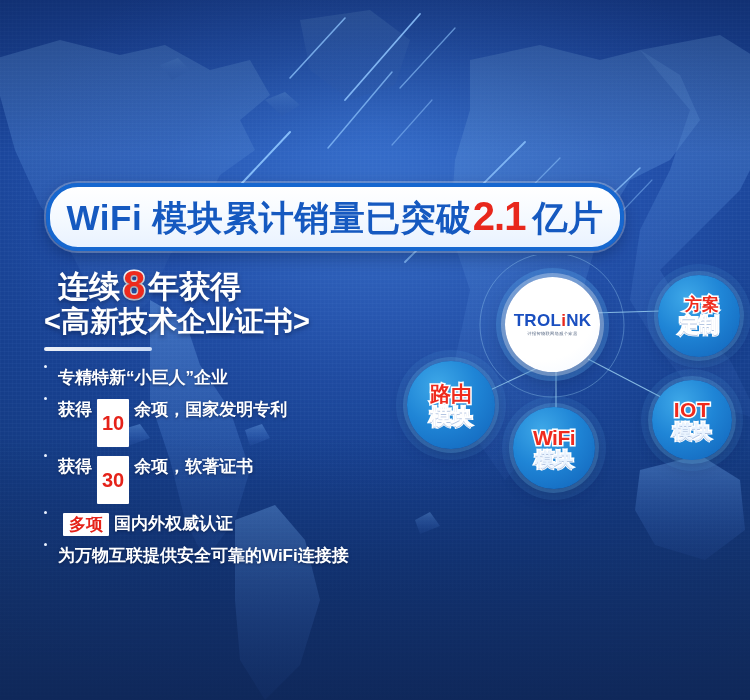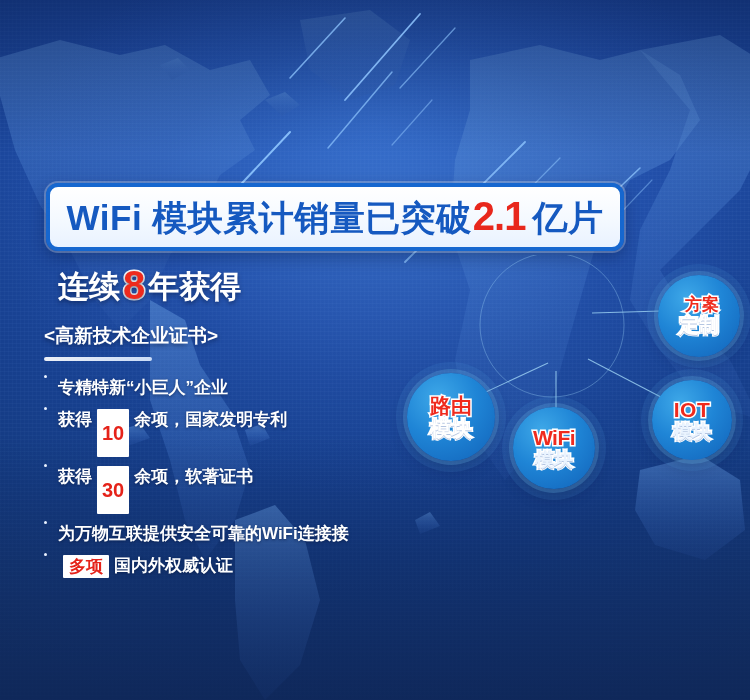--- a/index.html
+++ b/index.html
@@ -31,21 +31,21 @@
     -webkit-mask-image:linear-gradient(180deg, rgba(0,0,0,1) 0%, rgba(0,0,0,.85) 55%, rgba(0,0,0,.35) 100%);
   }
   .bg-map{position:absolute;inset:0;}
   .bg-map svg{width:100%;height:100%;display:block;}
   .bg-streaks{position:absolute;left:0;top:0;width:750px;height:340px;}
   .bg-streaks svg{width:100%;height:100%;display:block;}
 
   
   .pill{
     position:absolute;left:46px;top:183px;width:570px;height:60px;
-    border-radius:12px;
+    border-radius:32px;
     background:linear-gradient(180deg,#ffffff 0%,#f4f9ff 55%,#e9f2ff 100%);
     border:4px solid #1667cf;
     box-shadow:0 0 0 2px rgba(255,255,255,.25), 0 6px 16px rgba(4,20,60,.35);
     display:flex;align-items:center;justify-content:center;
   }
   .pill-text{
     font-size:35px;font-weight:bold;color:#1559c0;letter-spacing:.5px;
     white-space:nowrap;line-height:1;transform:translateY(-1px);
   }
   .pill-text .num{
@@ -61,22 +61,22 @@
     white-space:nowrap;
     text-shadow:0 2px 4px rgba(3,18,55,.5);
     margin-left:14px;
   }
   .h-line1 .badge8{
     color:#ee2a1d;font-size:40px;font-weight:bold;
     -webkit-text-stroke:3px #ffffff;paint-order:stroke fill;
     padding:0 3px;display:inline-block;transform:translateY(2px);
   }
   .h-line2{
-    margin-top:22px;
-    font-size:19px;font-weight:bold;color:#ffffff;line-height:1.05;white-space:nowrap;
+    margin-top:2px;
+    font-size:29px;font-weight:bold;color:#ffffff;line-height:1.05;white-space:nowrap;
     text-shadow:0 2px 4px rgba(3,18,55,.5);
   }
   .rule{
     margin-top:11px;width:108px;height:4px;
     background:linear-gradient(90deg,#ffffff 0%, #d9e8ff 100%);
     border-radius:2px;opacity:.92;
   }
 
   .bullets{margin-top:15px;list-style:none;padding:0;}
   .bullet{
@@ -134,21 +134,21 @@
     font-weight:bold;color:#ffffff;
     -webkit-text-stroke:3px #ffffff;paint-order:stroke fill;
     text-shadow:0 1px 0 rgba(40,90,170,.35);
   }
   .b-bot.tint{color:#eaf4ff;}
 
   .n-scheme{left:278px;top:20px;width:82px;height:82px;}
   .n-scheme .b-top{font-size:17px;margin-left:6px;}
   .n-scheme .b-bot{font-size:20px;margin-top:1px;}
 
-  .n-router{left:27px;top:118px;width:88px;height:88px;}
+  .n-router{left:27px;top:106px;width:88px;height:88px;}
   .n-router .b-top{font-size:21px;}
   .n-router .b-bot{font-size:21px;margin-top:1px;}
 
   .n-wifi{left:133px;top:152px;width:82px;height:82px;}
   .n-wifi .b-top{font-size:21px;letter-spacing:-.5px;}
   .n-wifi .b-bot{font-size:19px;margin-top:1px;}
 
   .n-iot{left:272px;top:125px;width:80px;height:80px;}
   .n-iot .b-top{font-size:21px;letter-spacing:.5px;}
   .n-iot .b-bot{font-size:19px;margin-top:1px;}
@@ -246,46 +246,52 @@
 
       <li class="bullet">
         <span class="dot"></span>
         <span>获得</span>
         <span class="chip">30</span>
         <span>余项，软著证书</span>
       </li>
 
       <li class="bullet">
         <span class="dot"></span>
-        <span>为万物互联提供安全可靠的WiFi连接接</span>
-      </li>
-
-      <li class="bullet">
-        <span class="dot"></span>
         <span class="chip small">多项</span>
         <span>国内外权威认证</span>
+      </li>
+
+      <li class="bullet">
+        <span class="dot"></span>
+        <span>为万物互联提供安全可靠的WiFi连接接</span>
       </li>
 
     </ul>
   </div>
 
   <div class="net">
 
     <svg class="lines" viewBox="0 0 370 270" preserveAspectRatio="none" aria-hidden="true">
       <g stroke="#9fd4f5" stroke-width="1.1" fill="none" opacity=".8">
         <line x1="168" y1="108" x2="78" y2="150"></line>
         <line x1="176" y1="116" x2="176" y2="156"></line>
         <line x1="208" y1="104" x2="300" y2="152"></line>
         <line x1="212" y1="58" x2="282" y2="56"></line>
       </g>
       <g stroke="#9fd4f5" stroke-width="1" fill="none" opacity=".35">
         <circle cx="172" cy="70" r="72"></circle>
       </g>
     </svg>
 
+    <div class="node hub">
+      <div class="hub-logo">
+        <span>TROL</span><span class="i-dot">i</span><span>NK</span>
+      </div>
+      <div class="hub-sub">计报智物联网络服个家居</div>
+    </div>
 
     <div class="node bubble n-scheme">
       <div class="b-top">方案</div>
       <div class="b-bot">定制</div>
     </div>
 
     <div class="node bubble n-router">
       <div class="b-top">路由</div>
       <div class="b-bot">模块</div>
     </div>

